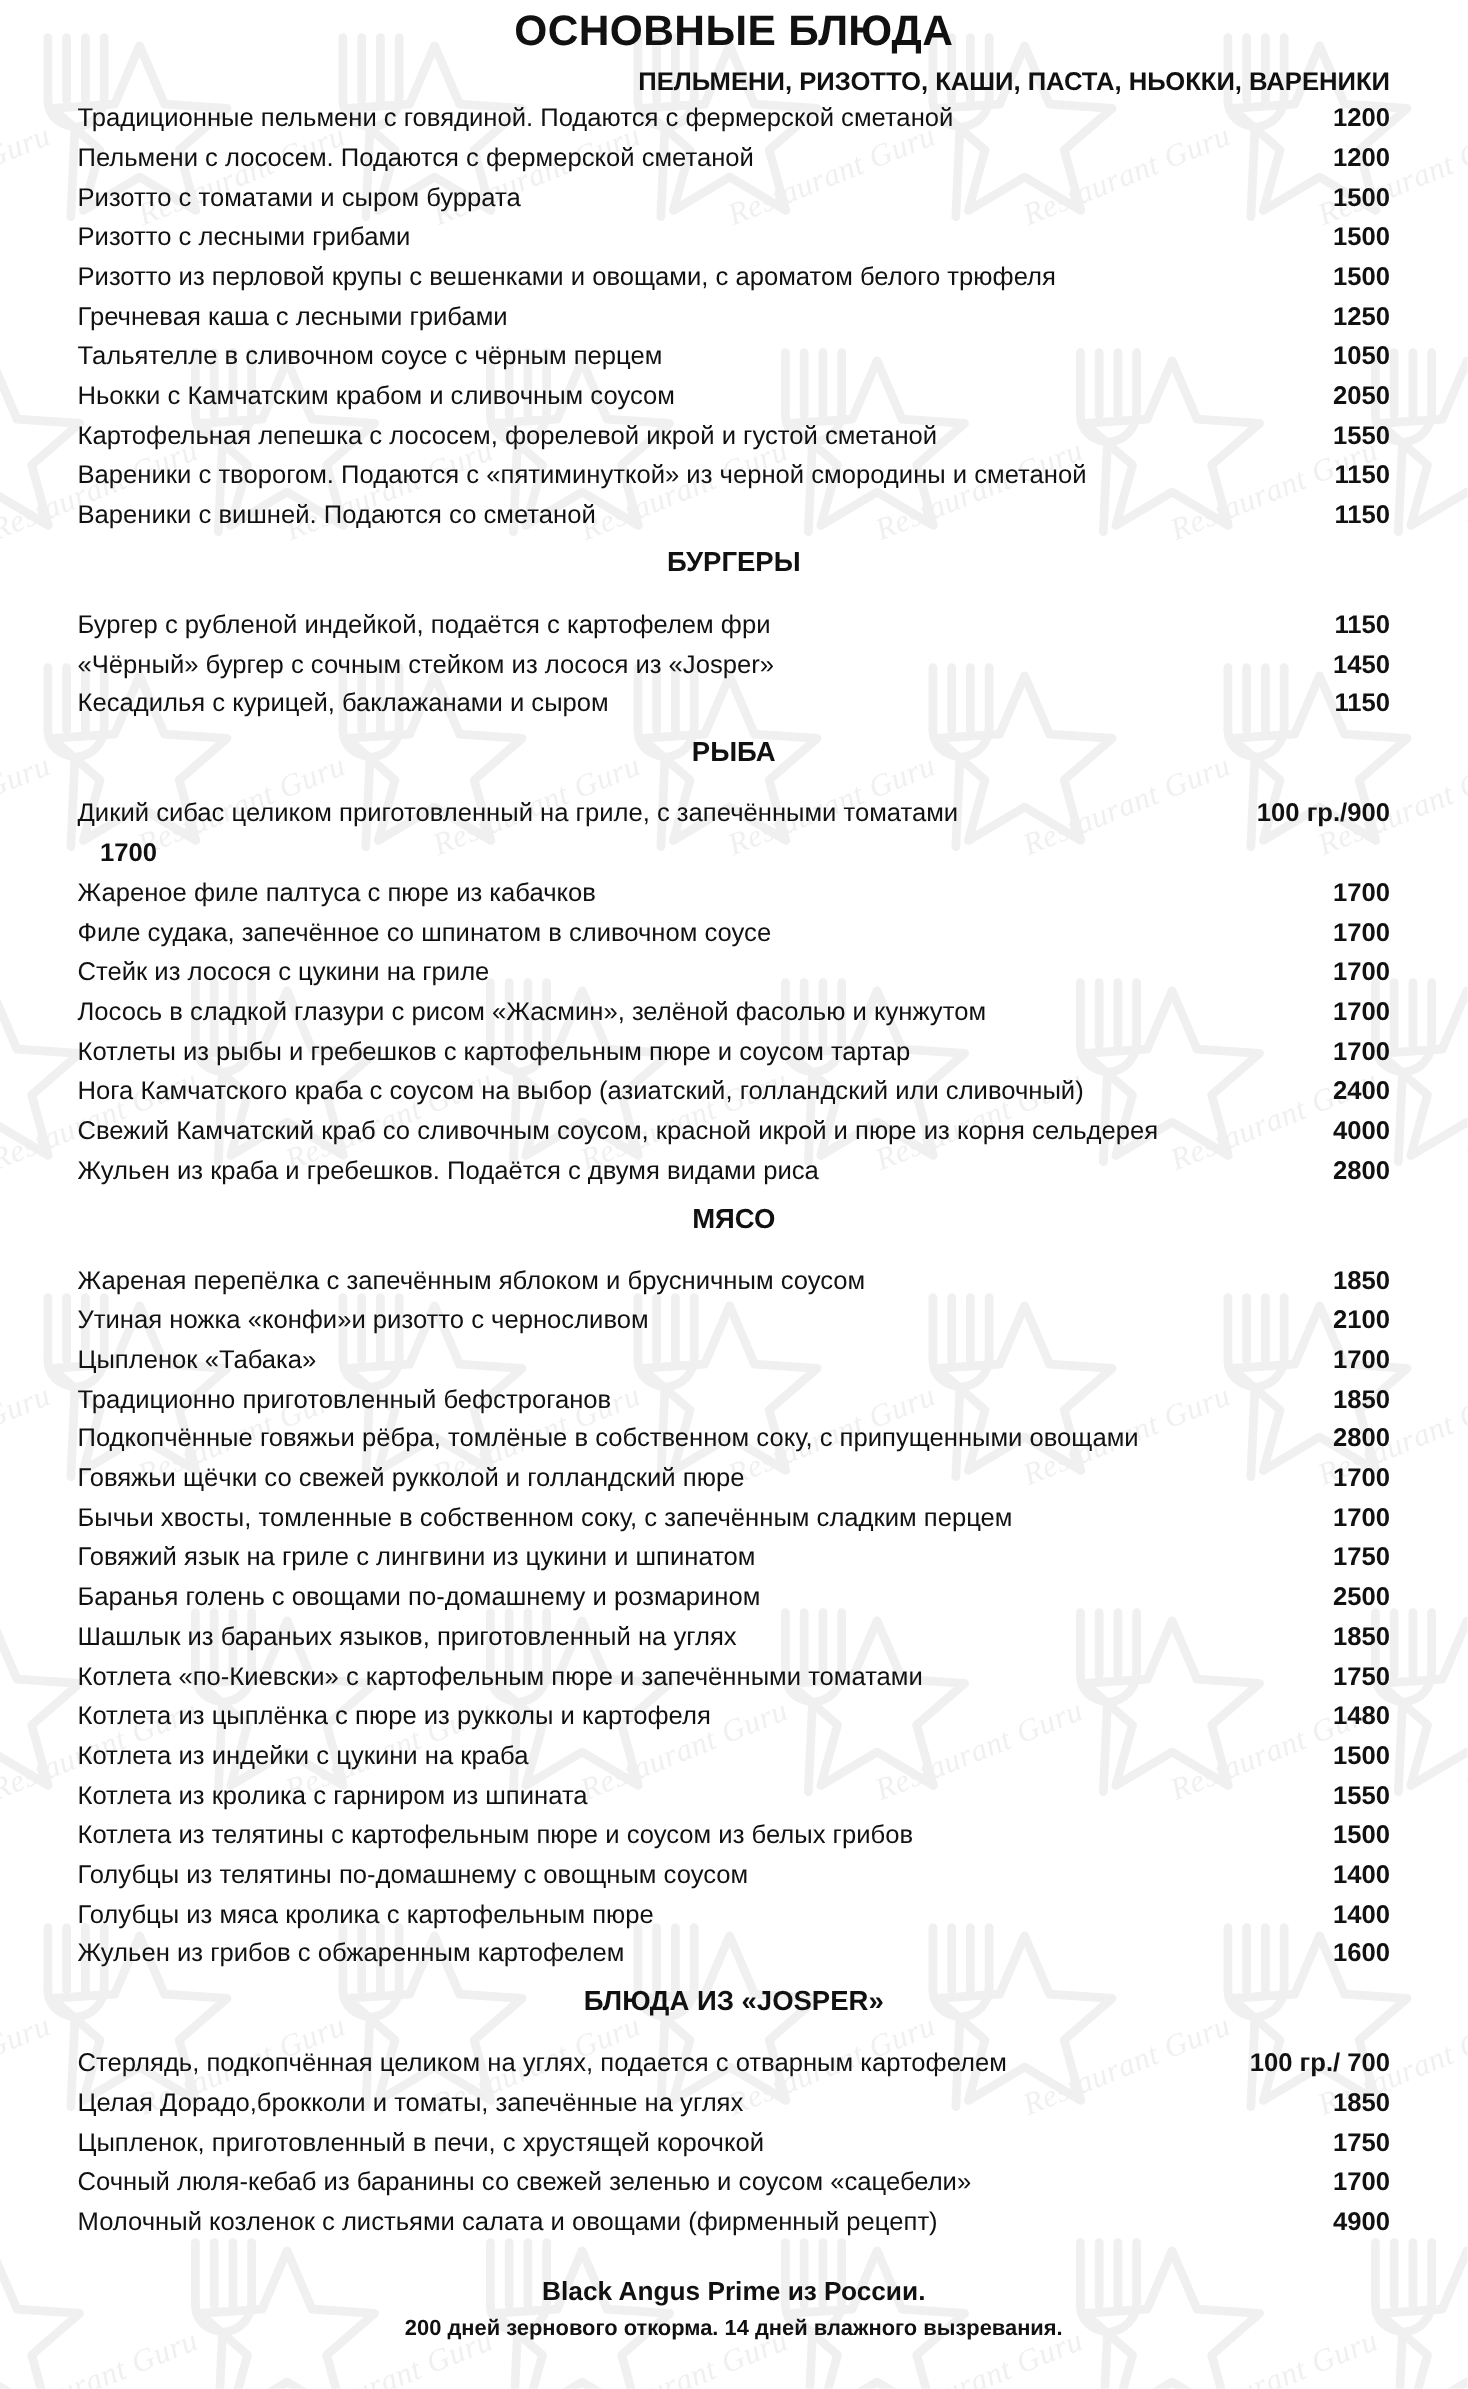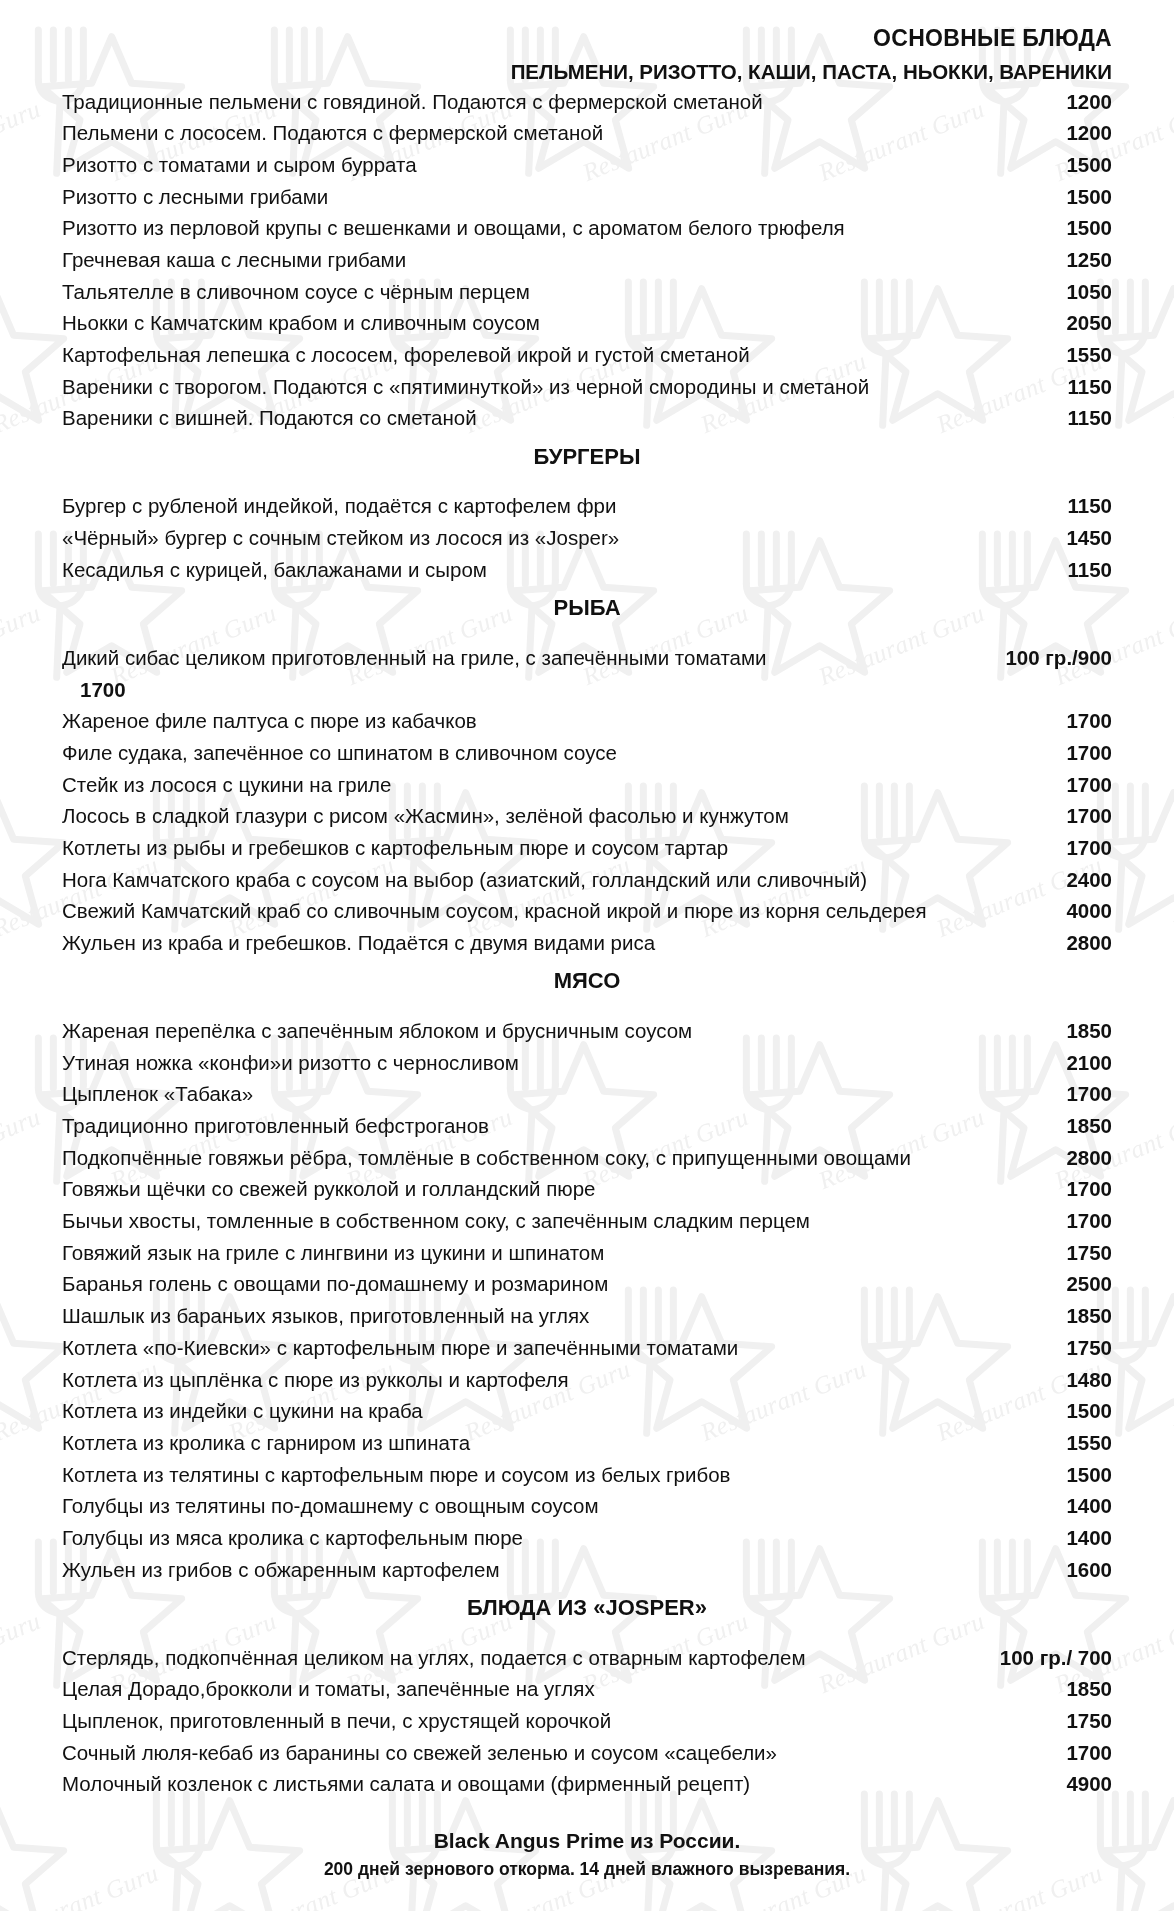--- a/index.html
+++ b/index.html
@@ -44,25 +44,25 @@
 
   
   #page {
     position: relative;
     z-index: 2;
     width: 1174px;
     padding: 0 62px 0 62px;
   }
 
   .menu-title {
-    text-align: right;
+    text-align: center;
     font-weight: bold;
-    font-size: 23px;
+    font-size: 34px;
     letter-spacing: 0.3px;
-    margin: 25px 0 0 0;
+    margin: 6px 0 0 0;
     line-height: 1.15;
   }
   .menu-subtitle {
     text-align: right;
     font-weight: bold;
     font-size: 20.5px;
     margin: 9px 0 2px 0;
     line-height: 1.15;
   }
   .section-head {

